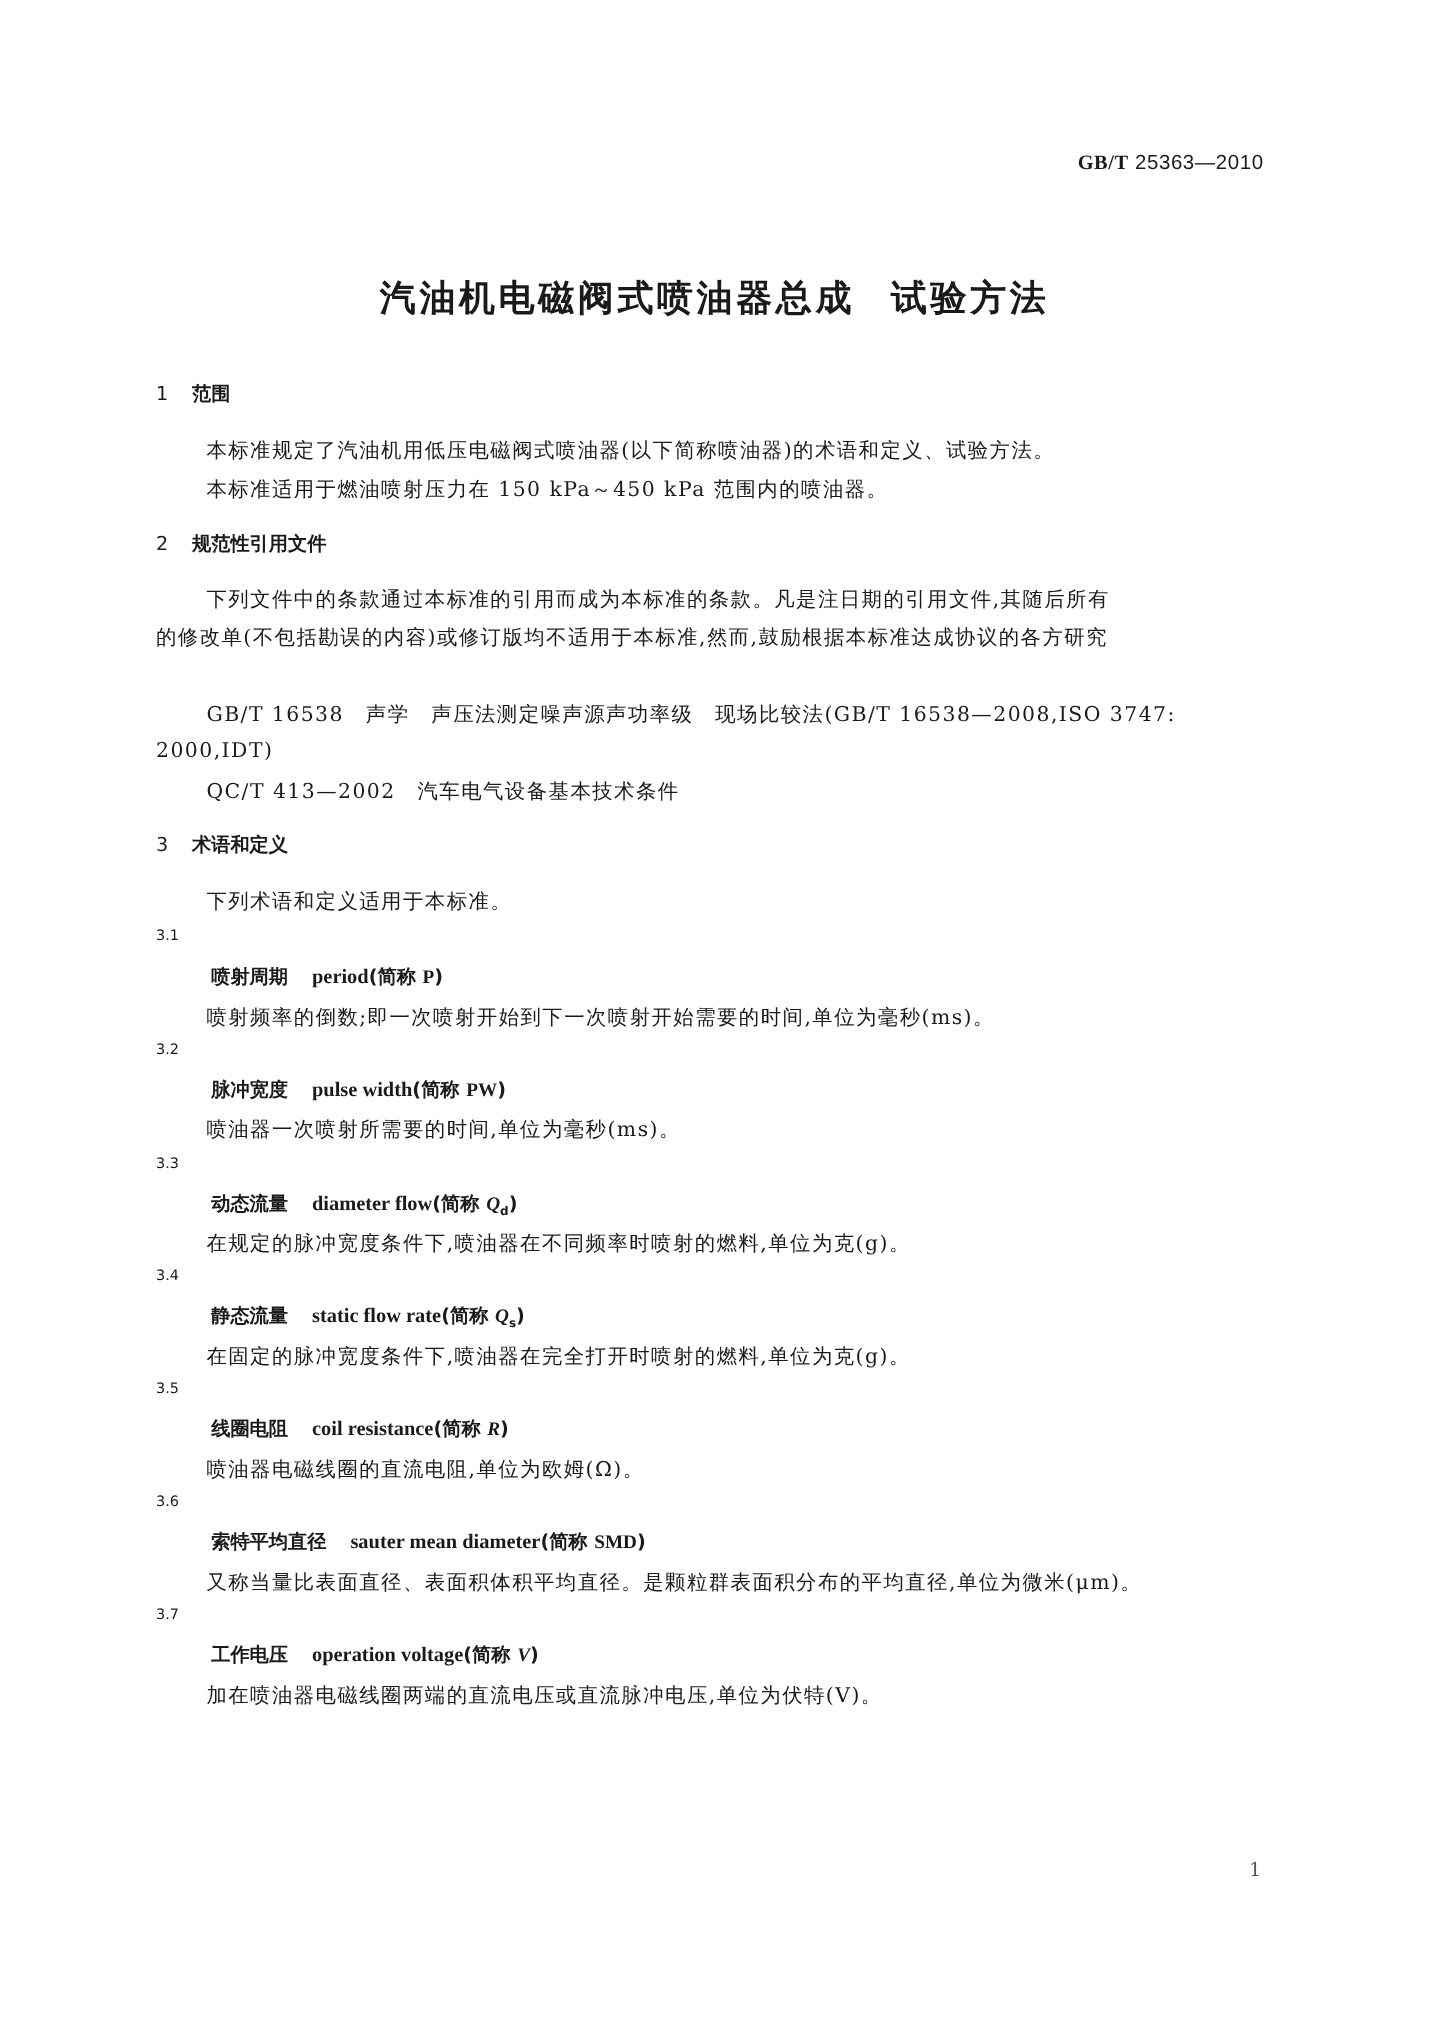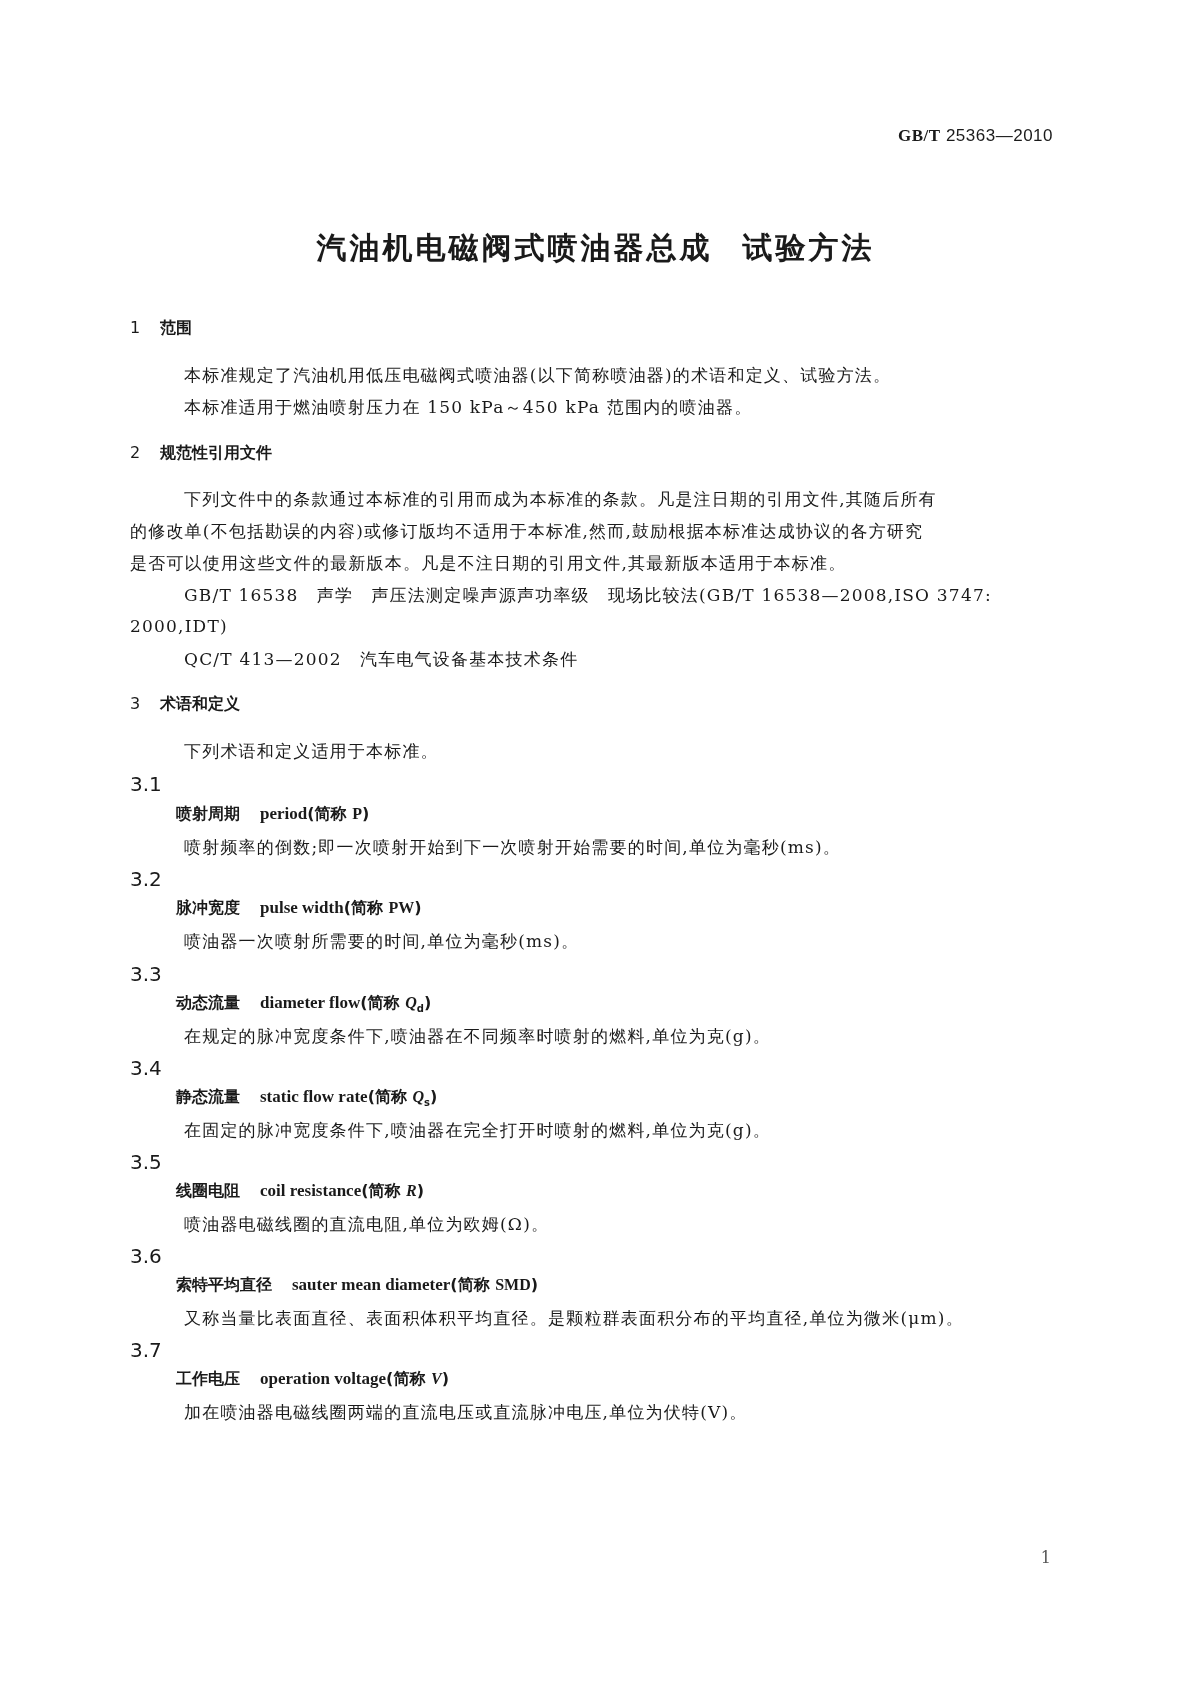--- a/index.html
+++ b/index.html
@@ -19,22 +19,22 @@
     position: absolute; top: 228px; left: 0; width: 100%; text-align: center;
     font-family: "DejaVu Sans", "Liberation Sans", sans-serif;
     font-size: 30px; letter-spacing: 3px; font-weight: bold;
   }
   .title .gap { display: inline-block; width: 30px; }
   .line { position: absolute; white-space: nowrap; font-size: 17px; }
   .h {
     font-family: "DejaVu Sans", "Liberation Sans", sans-serif; font-weight: bold; font-size: 16px;
   }
   .h .num { font-weight: normal; display: inline-block; width: 30px; }
-  .num-only { font-family: "DejaVu Sans", "Liberation Sans", sans-serif; font-size: 20px; }
-  .para { left: 184px; letter-spacing: 1.2px; }
+  .num-only { font-family: "DejaVu Sans", "Liberation Sans", sans-serif; font-size: 12px; }
+  .para { left: 172px; letter-spacing: 1.2px; }
   .para.full { left: 130px; }
   .term {
     left: 176px; font-weight: bold; font-family: "DejaVu Sans", sans-serif; font-size: 16px;
   }
   .term .en { font-family: "Liberation Serif", serif; font-size: 17px; margin-left: 20px; }
   .term .abbr { font-family: "Liberation Serif", serif; }
   .term i { font-family: "Liberation Serif", serif; }
   .term sub { font-size: 10px; }
   .page-num { position: absolute; top: 1548px; right: 140px; font-size: 16px; color: #555; }
 </style>
@@ -56,21 +56,20 @@
     <span class="num">1</span><span>范围</span>
   </div>
   <div class="line para" style="top:364px;">本标准规定了汽油机用低压电磁阀式喷油器(以下简称喷油器)的术语和定义、试验方法。</div>
   <div class="line para" style="top:396px;">本标准适用于燃油喷射压力在 150 kPa～450 kPa 范围内的喷油器。</div>
 
   <div class="line h" style="left:130px; top:443px;">
     <span class="num">2</span><span>规范性引用文件</span>
   </div>
   <div class="line para" style="top:488px;">下列文件中的条款通过本标准的引用而成为本标准的条款。凡是注日期的引用文件,其随后所有</div>
   <div class="line para full" style="top:520px;">的修改单(不包括勘误的内容)或修订版均不适用于本标准,然而,鼓励根据本标准达成协议的各方研究</div>
-  <div class="line para full" style="top:552px;">是否可以使用这些文件的最新版本。凡是不注日期的引用文件,其最新版本适用于本标准。</div>
   <div class="line para" style="top:584px;">GB/T 16538　声学　声压法测定噪声源声功率级　现场比较法(GB/T 16538—2008,ISO 3747:</div>
   <div class="line para full" style="top:616px;">2000,IDT)</div>
   <div class="line para" style="top:648px;">QC/T 413—2002　汽车电气设备基本技术条件</div>
 
   <div class="line h" style="left:130px; top:694px;">
     <span class="num">3</span><span>术语和定义</span>
   </div>
   <div class="line para" style="top:740px;">下列术语和定义适用于本标准。</div>
 
   <div class="line num-only" style="left:130px; top:772px;">3.1</div>

